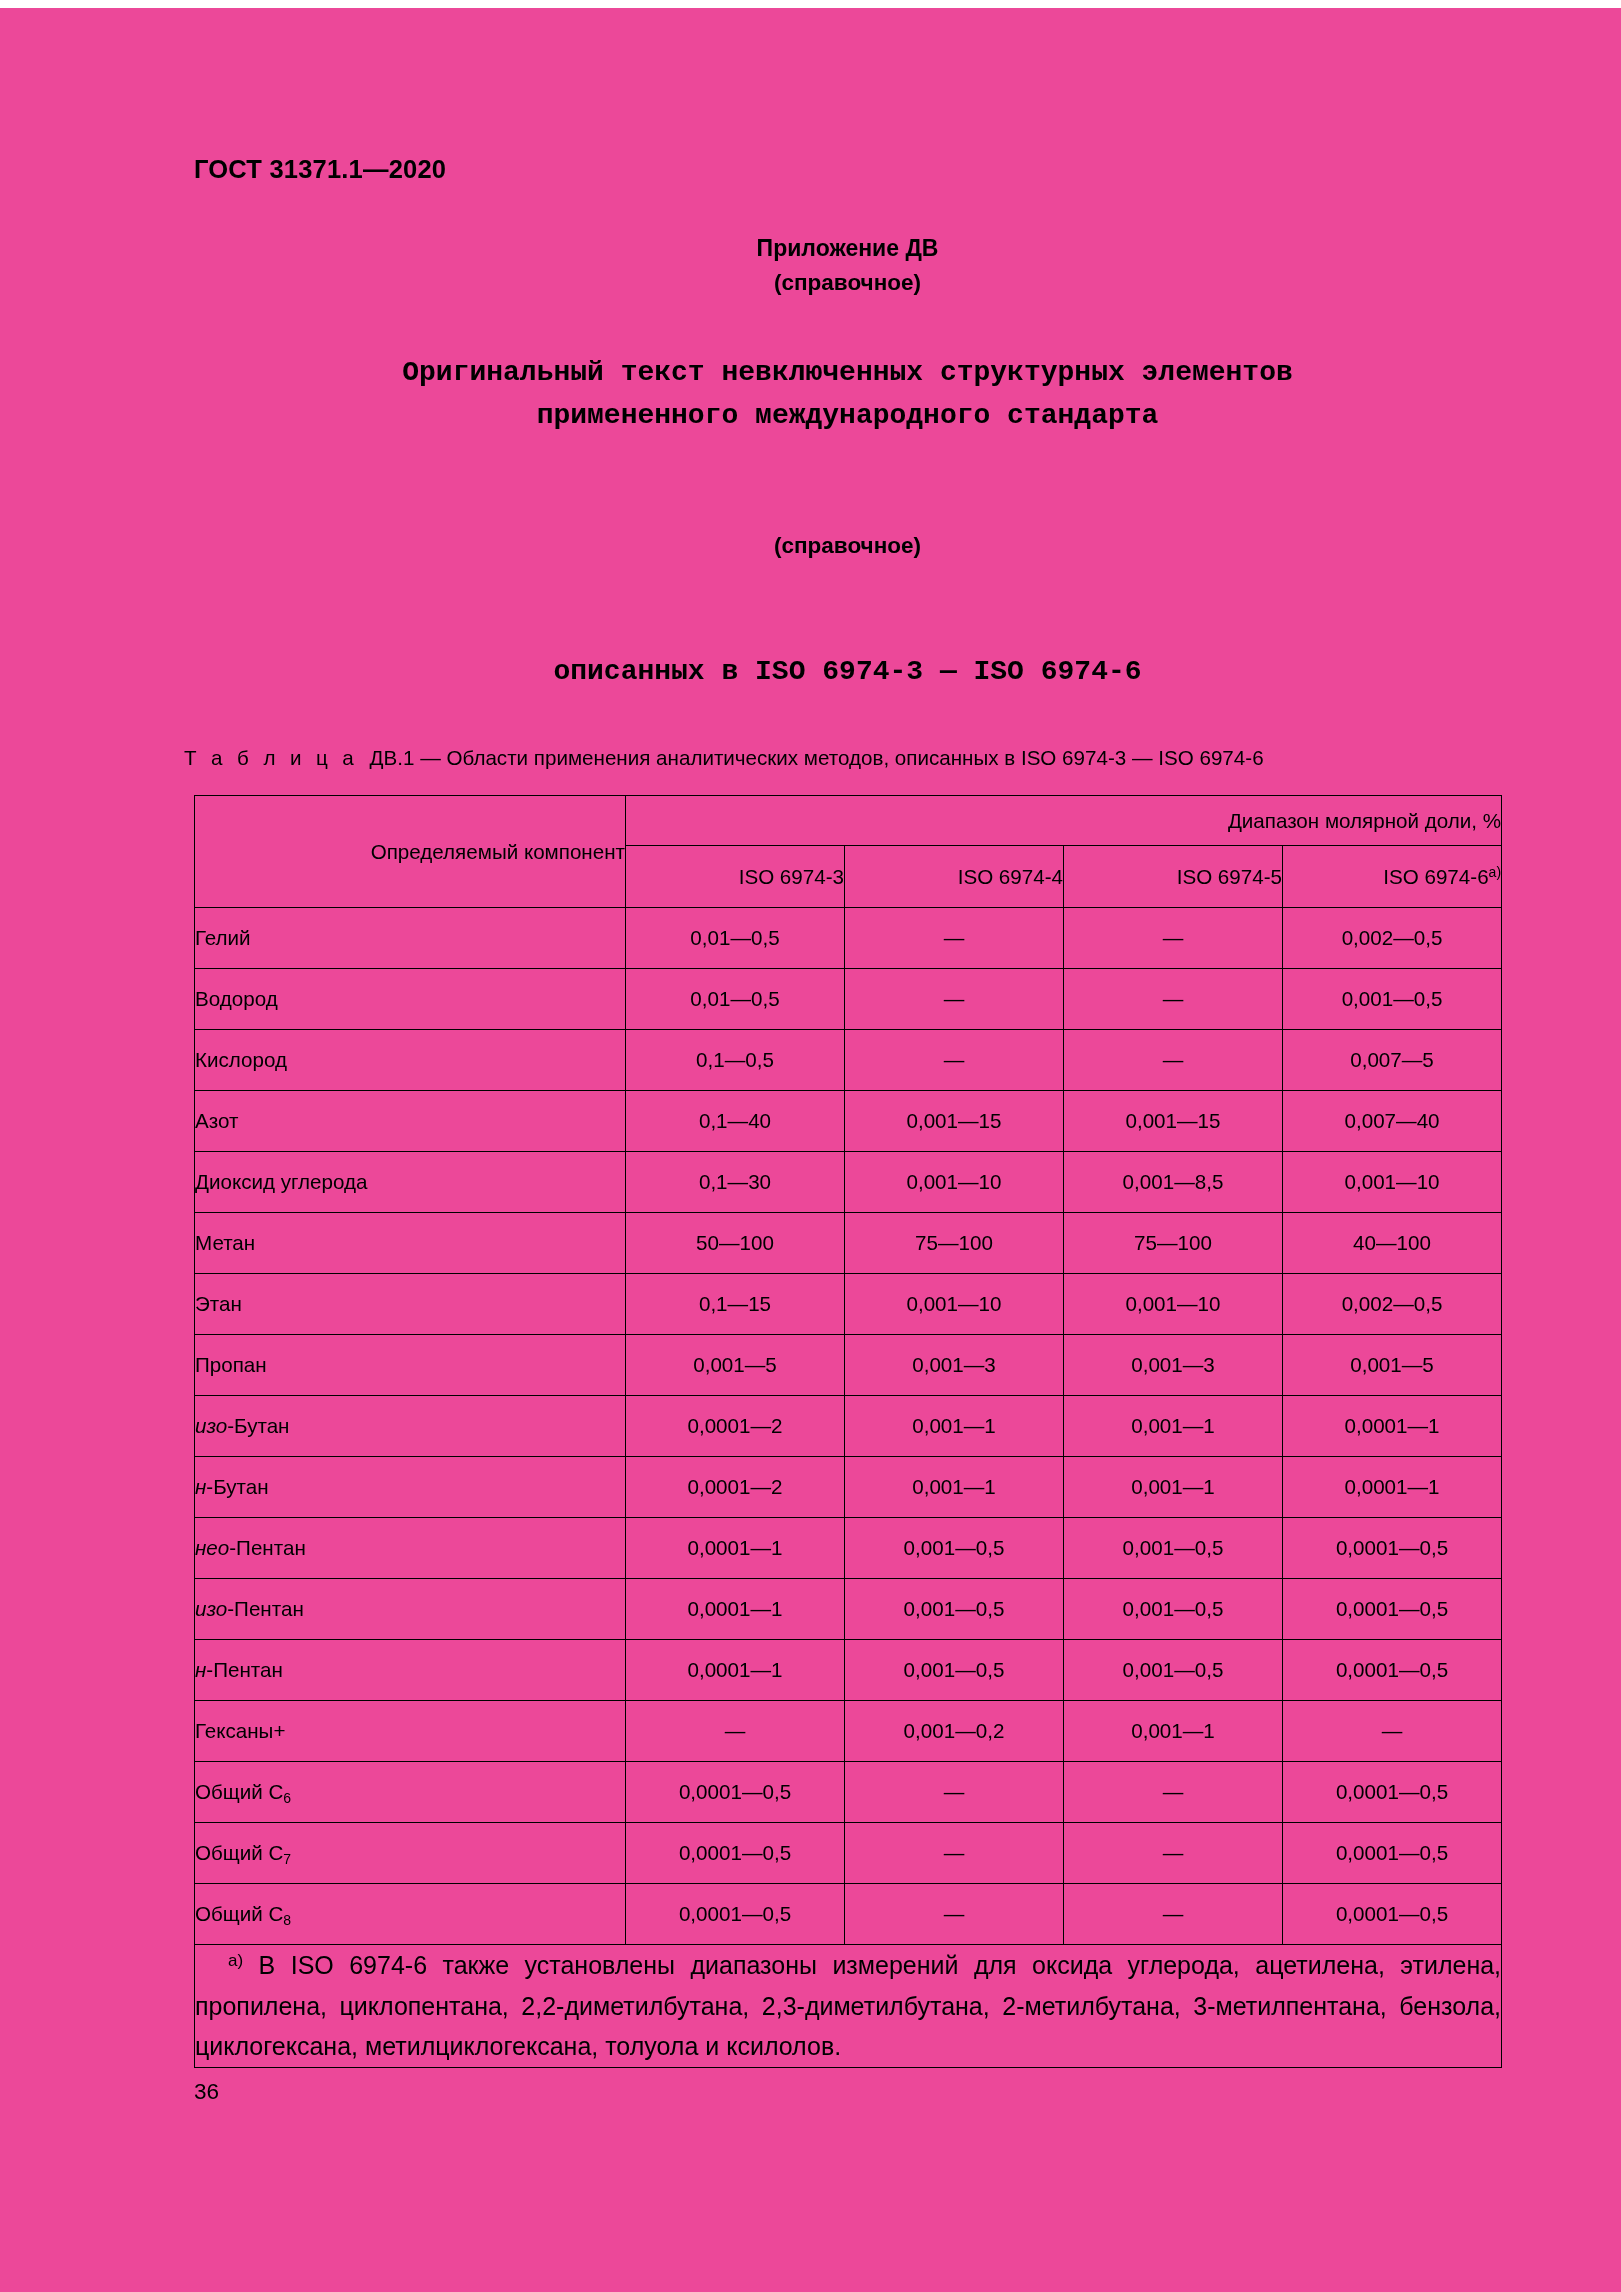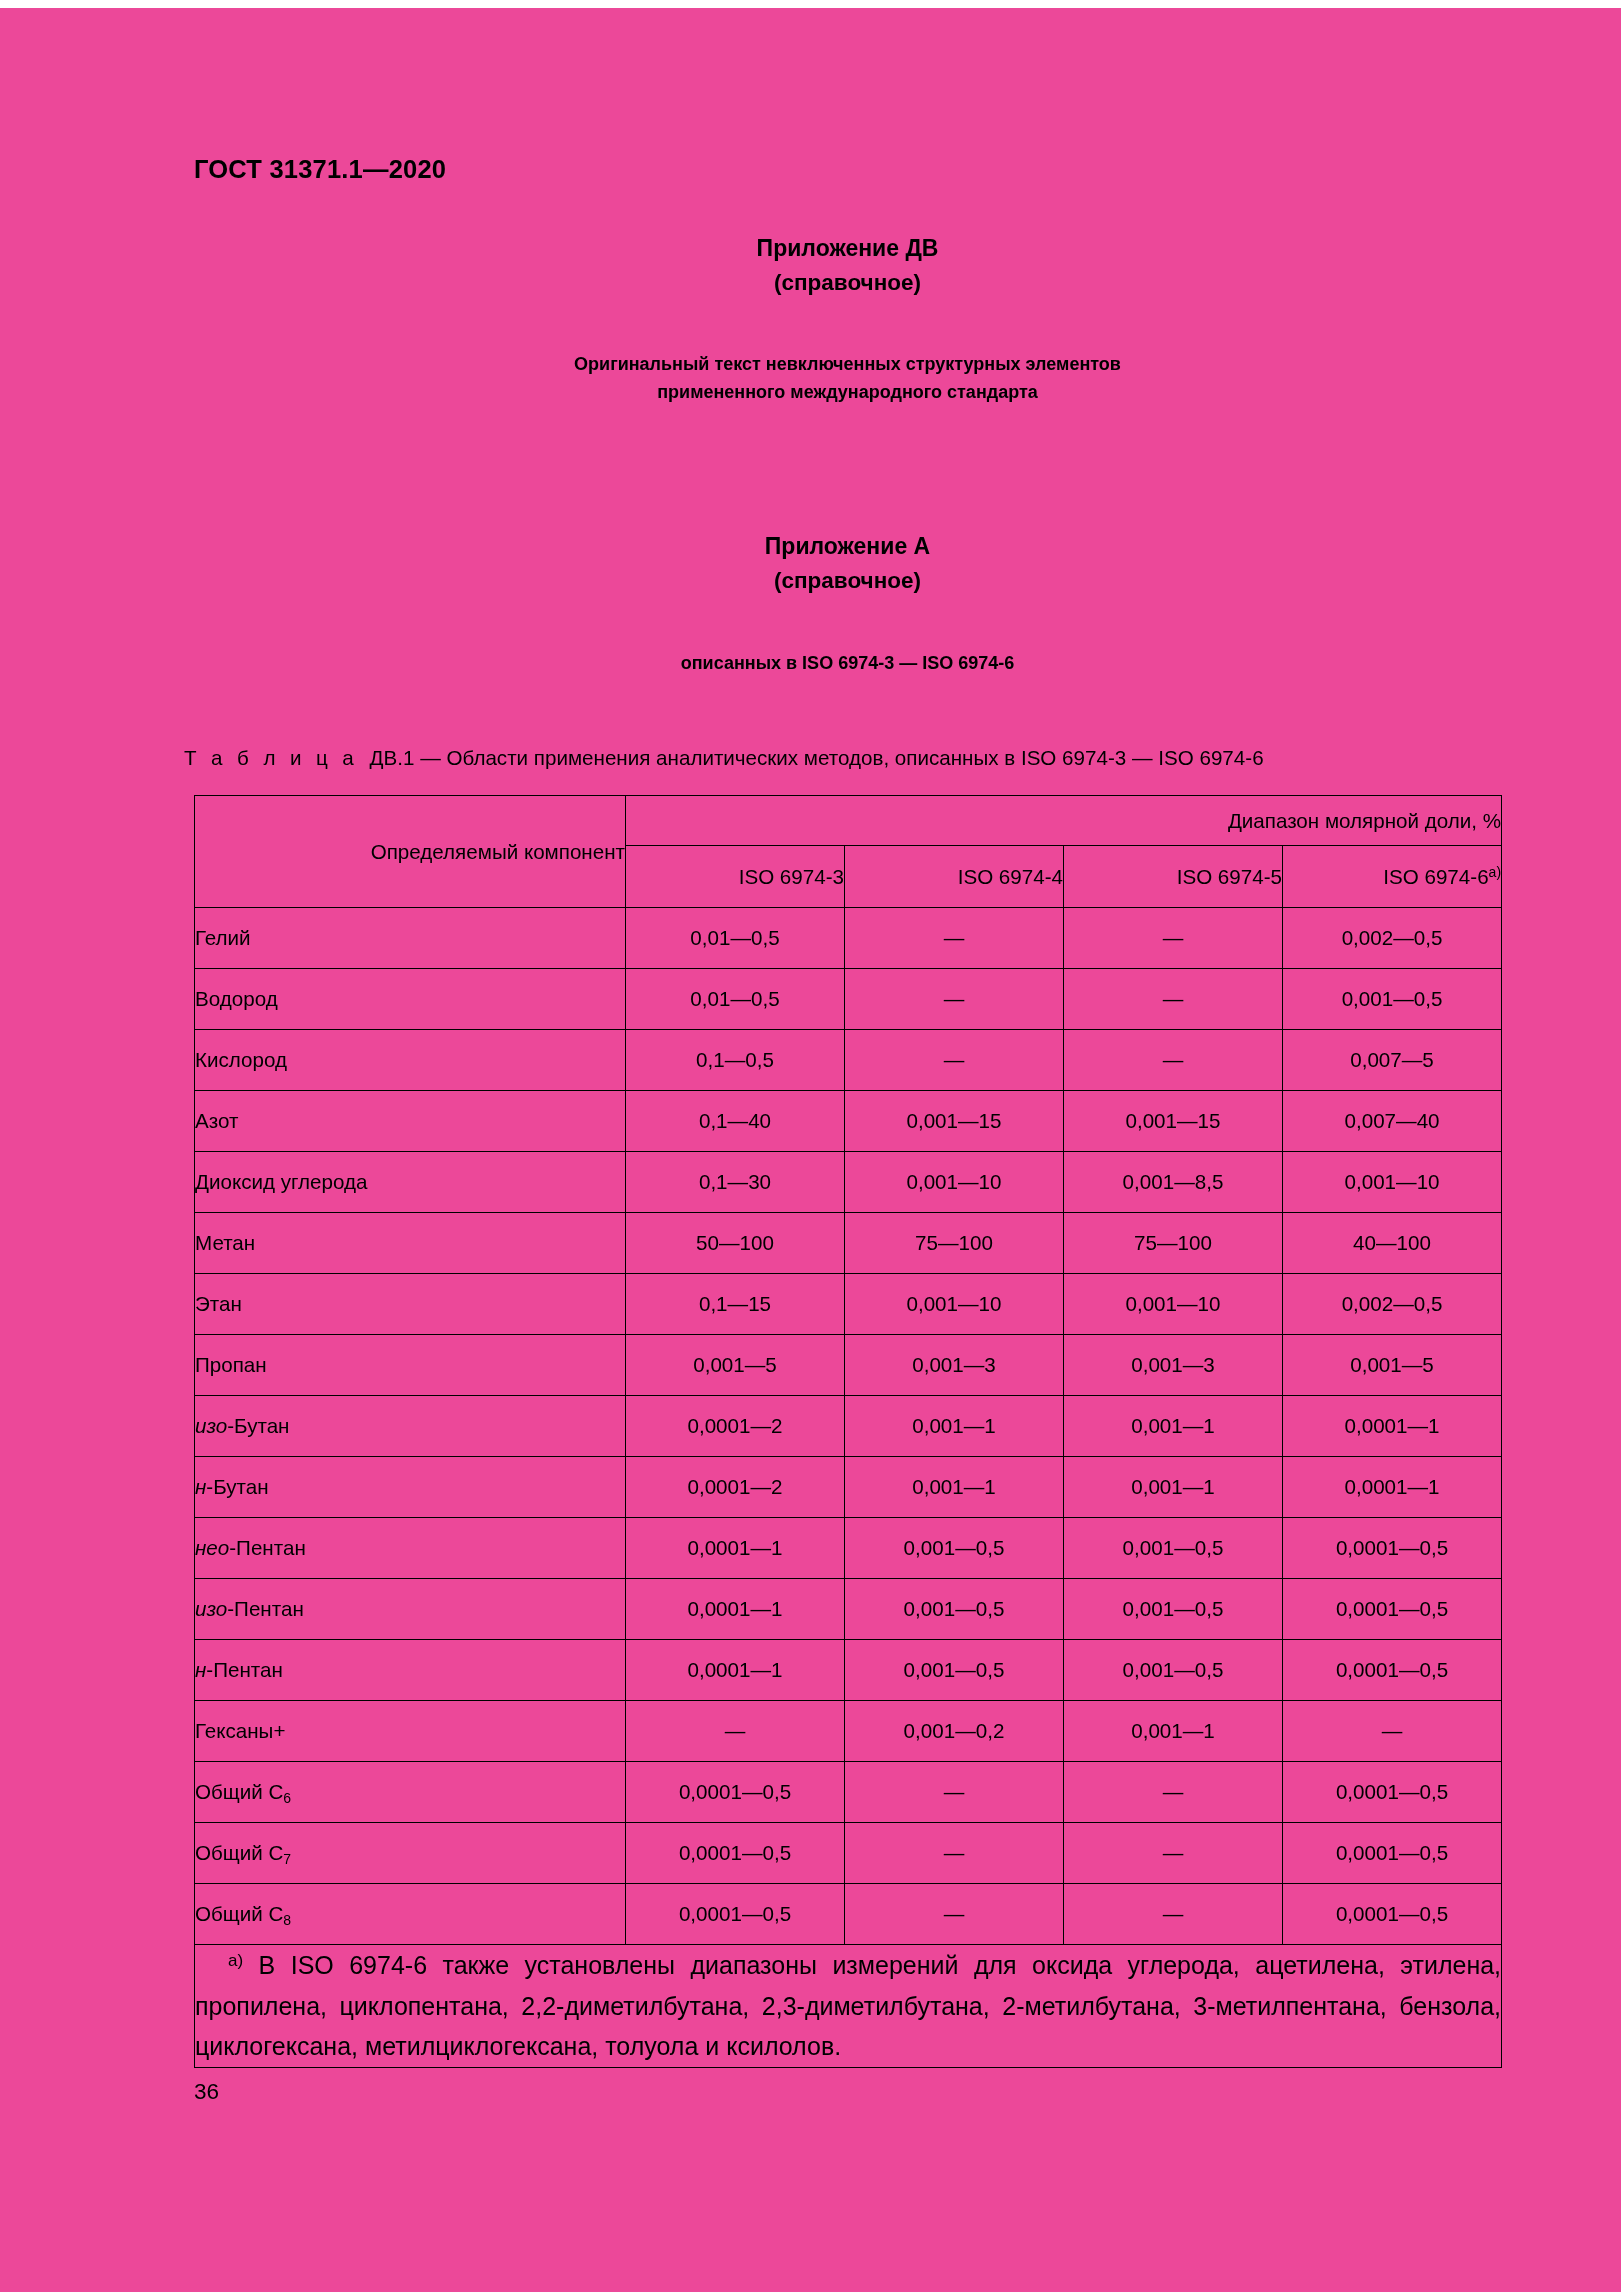--- a/index.html
+++ b/index.html
@@ -43,23 +43,24 @@
     font-size: 23px;
     font-weight: bold;
     line-height: 1.52;
   }
   .annex-sub {
     font-size: 22.5px;
     font-weight: bold;
     line-height: 1.52;
   }
   .main-heading {
-    font-size: 18px;
+    font-size: 28px;
     font-weight: bold;
     line-height: 1.55;
+    font-family: Liberation Mono, monospace;
   }
 
   #annex-dv-block { top: 223px; }
   #main-title-block { top: 343px; }
   #annex-a-block { top: 521px; }
   #comparison-title-block { top: 642px; }
 
   
   .table-caption {
     position: absolute;
@@ -157,21 +158,20 @@
     <div class="annex-line">Приложение ДВ</div>
     <div class="annex-sub">(справочное)</div>
   </div>
 
   <div class="center-block" id="main-title-block">
     <div class="main-heading">Оригинальный текст невключенных структурных элементов</div>
     <div class="main-heading">примененного международного стандарта</div>
   </div>
 
   <div class="center-block" id="annex-a-block">
-    <div class="annex-line">Приложение А</div>
     <div class="annex-sub">(справочное)</div>
   </div>
 
   <div class="center-block" id="comparison-title-block">
     <div class="main-heading">описанных в ISO 6974-3 — ISO 6974-6</div>
   </div>
 
   <div class="table-caption">
     <span class="sp-letters">Т а б л и ц а</span><span>&nbsp; </span><span>ДВ.1 — Области применения аналитических методов, описанных в ISO 6974-3 — ISO 6974-6</span>
   </div>

